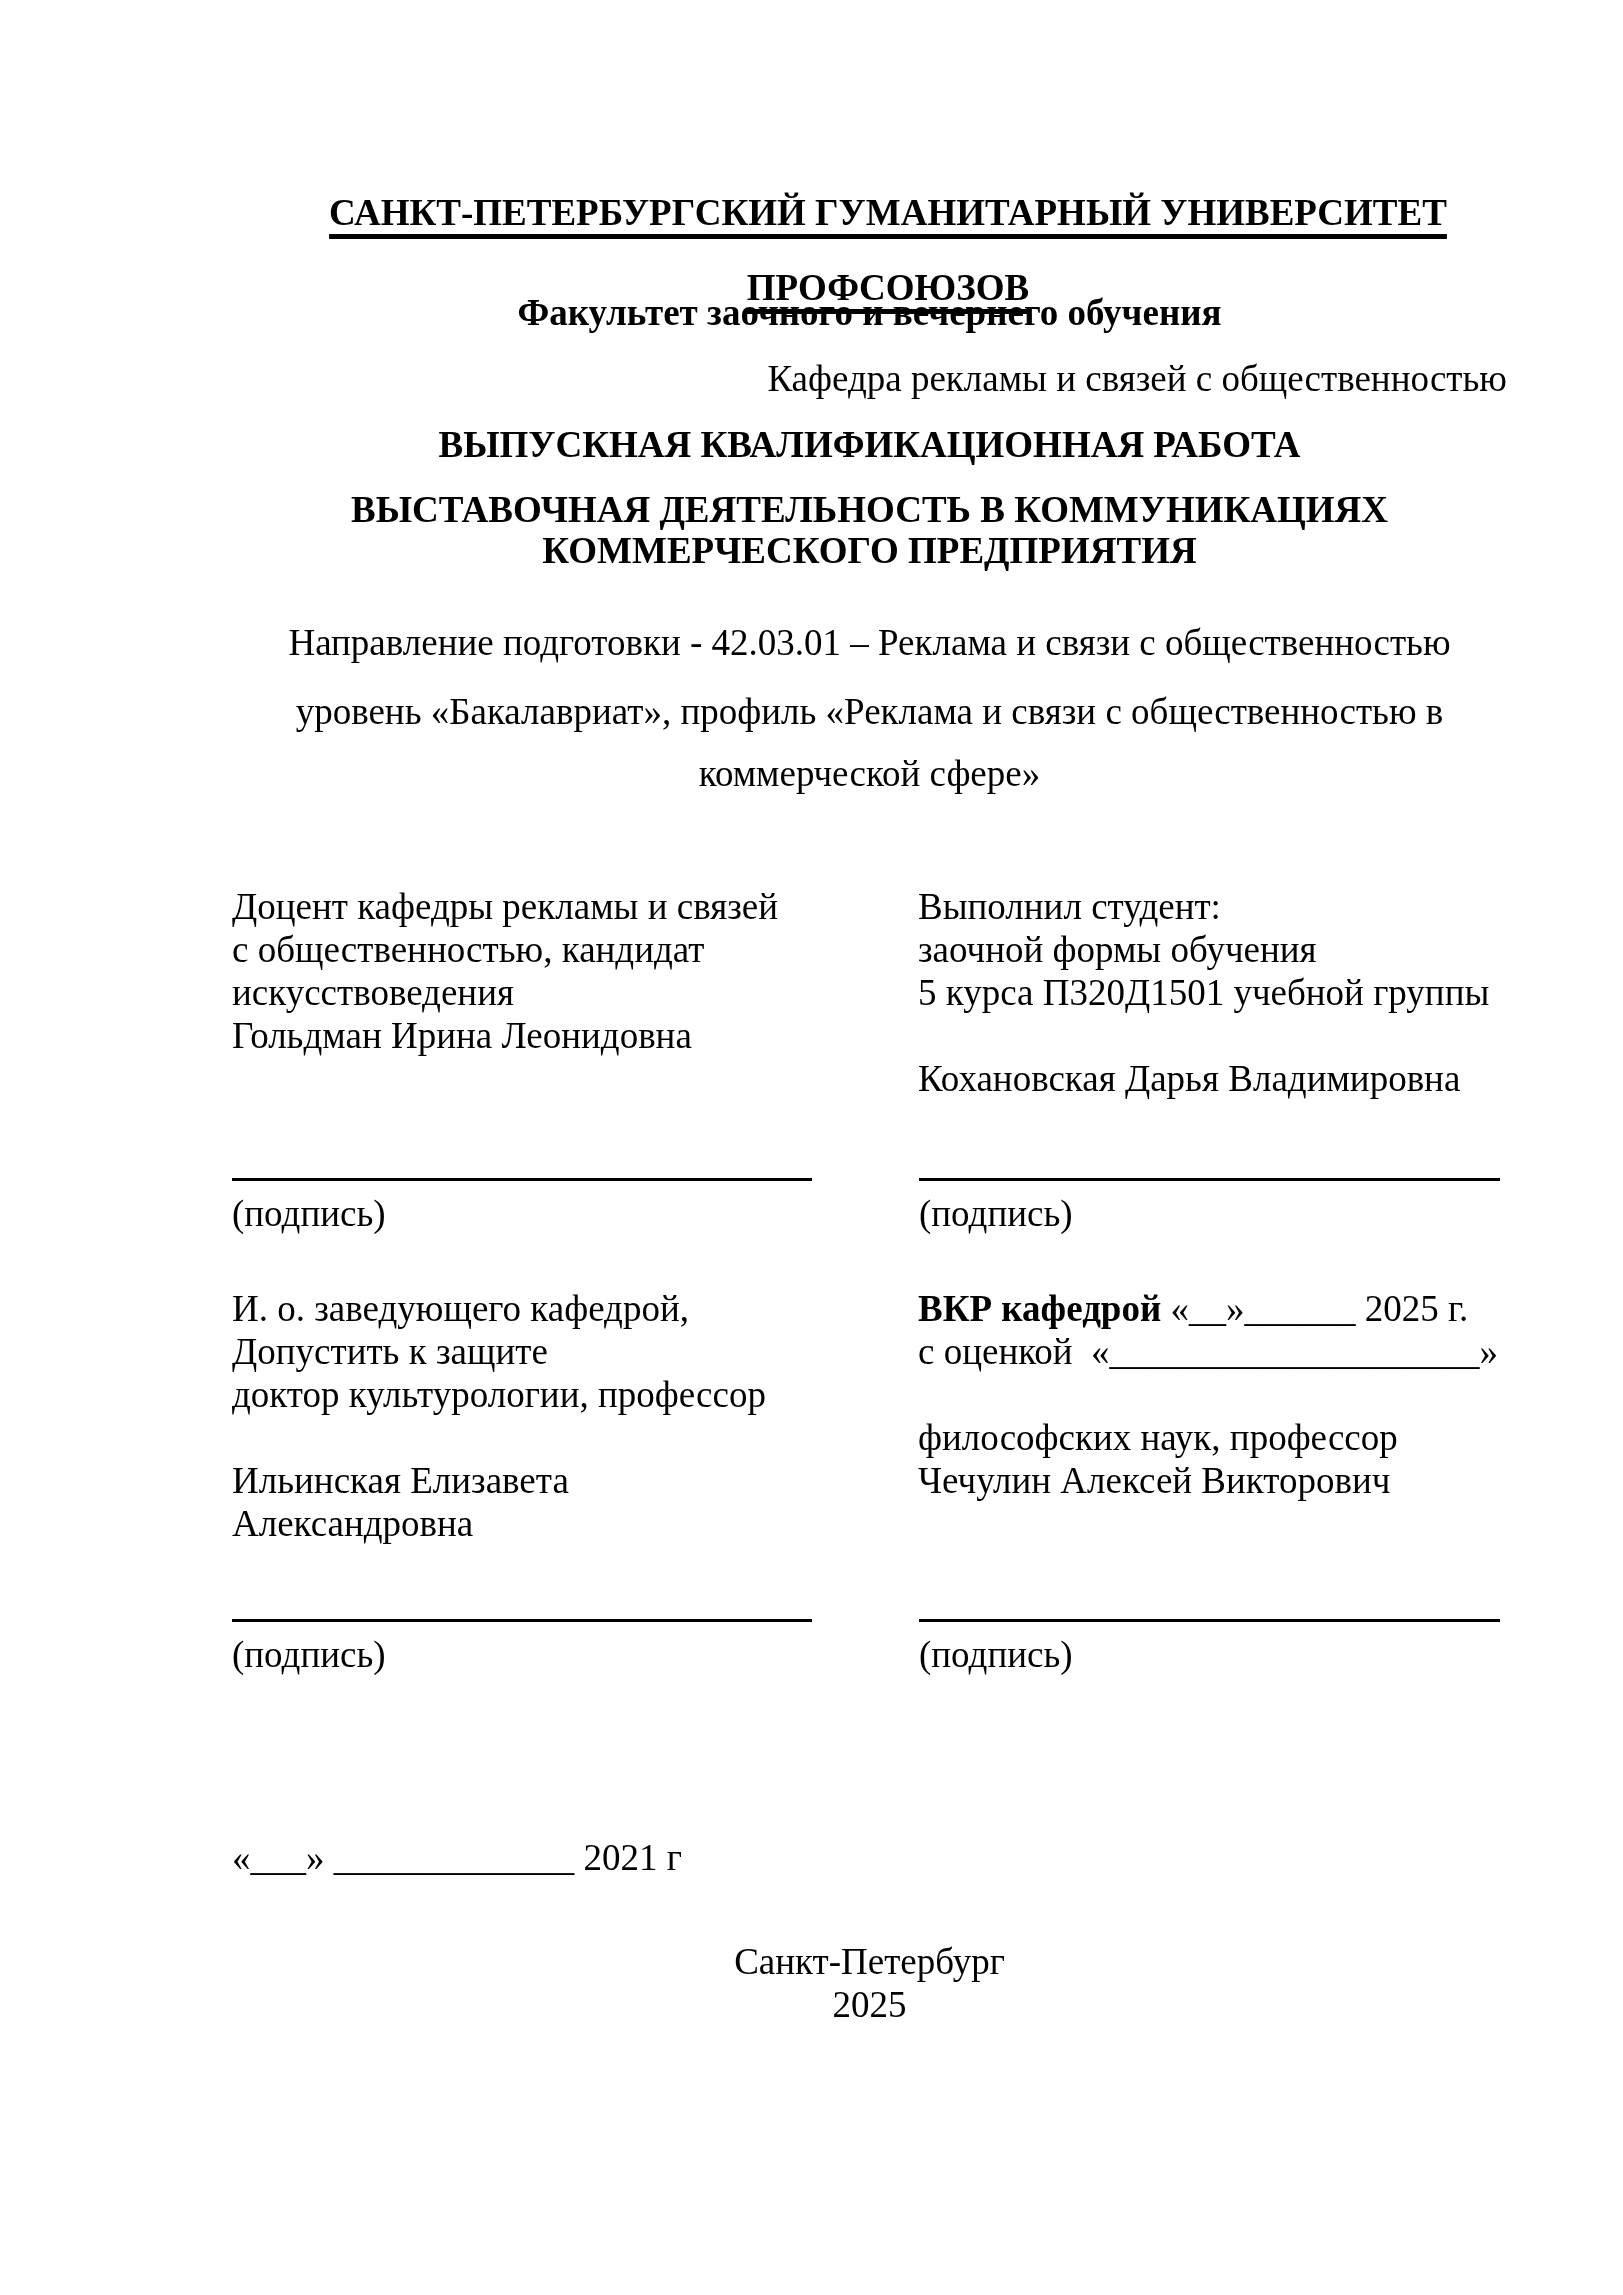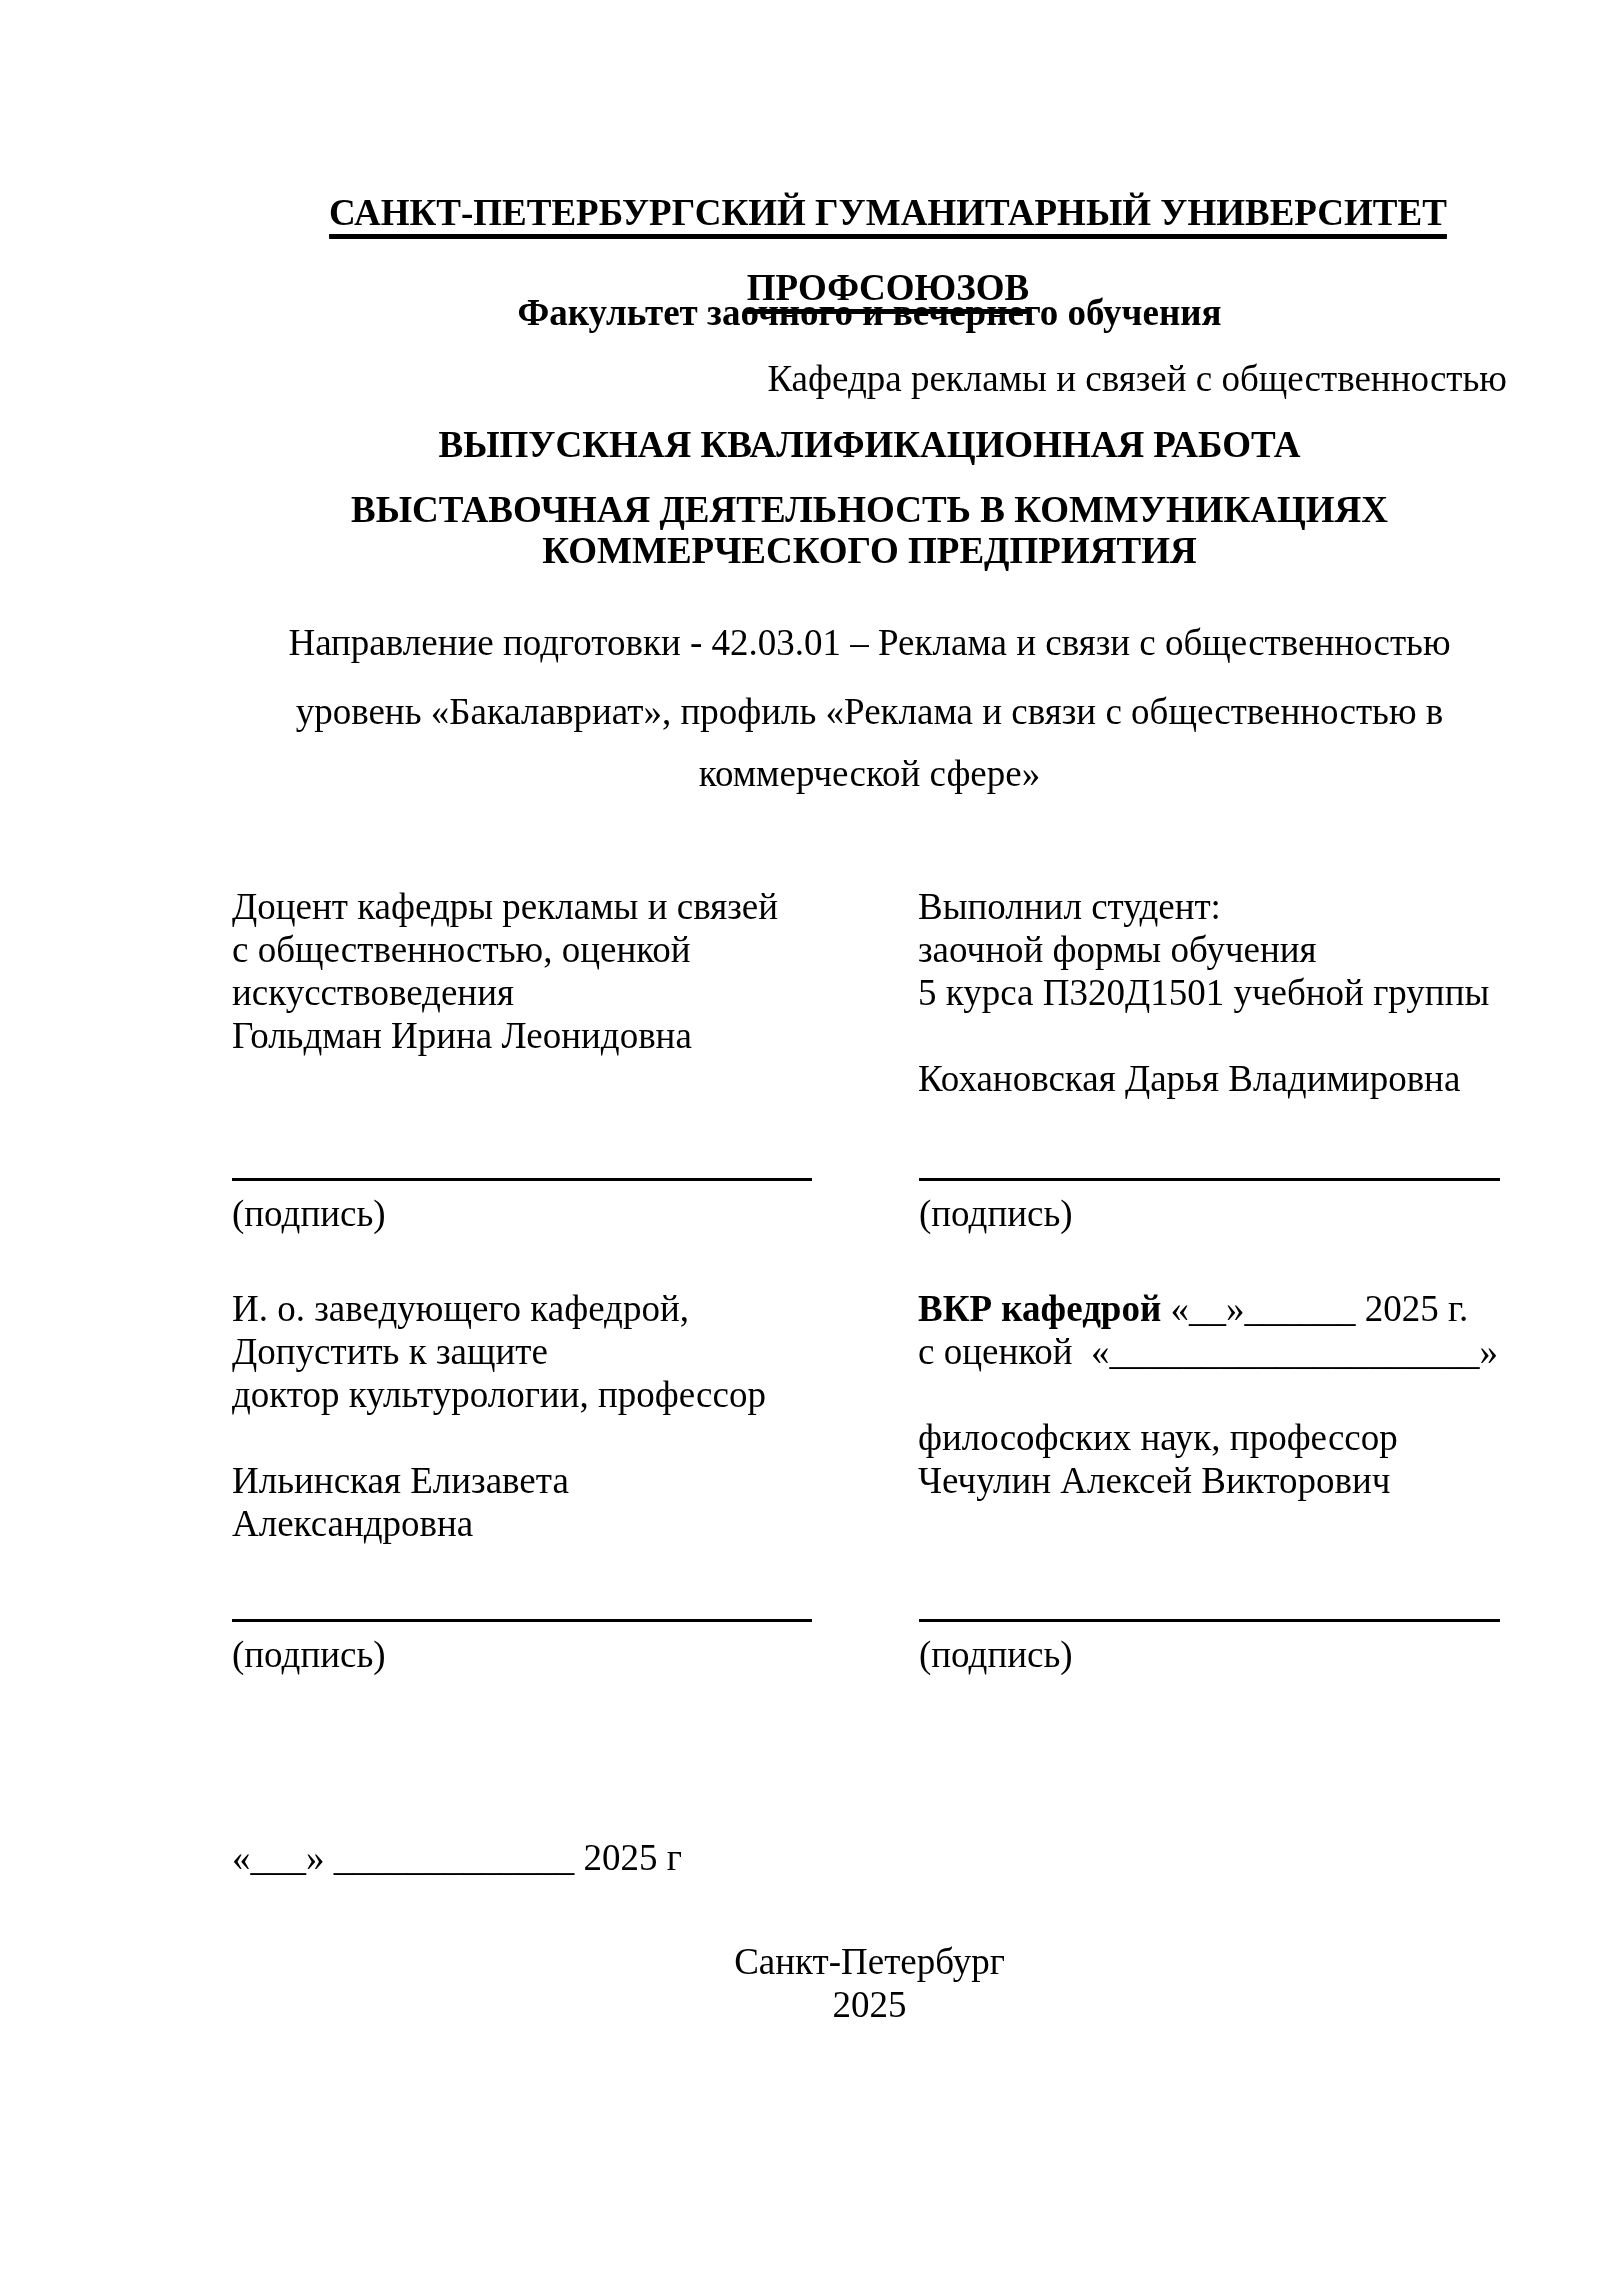--- a/index.html
+++ b/index.html
@@ -71,21 +71,21 @@
   <div class="line center bold" style="top:487px">ВЫСТАВОЧНАЯ ДЕЯТЕЛЬНОСТЬ В КОММУНИКАЦИЯХ</div>
   <div class="line center bold" style="top:528px">КОММЕРЧЕСКОГО ПРЕДПРИЯТИЯ</div>
 
   <div class="line center" style="top:620px">Направление подготовки - 42.03.01 – Реклама и связи с общественностью</div>
   <div class="line center" style="top:689px">уровень «Бакалавриат», профиль «Реклама и связи с общественностью в</div>
   <div class="line center" style="top:751px">коммерческой сфере»</div>
 
   <div class="cols" style="top:885px">
     <div class="col">
       <div class="row">Доцент кафедры рекламы и связей</div>
-      <div class="row">с общественностью, оценкой</div>
+      <div class="row">с общественностью, кандидат</div>
       <div class="row">искусствоведения</div>
       <div class="row">Гольдман Ирина Леонидовна</div>
     </div>
     <div class="col">
       <div class="row">Выполнил студент:</div>
       <div class="row">заочной формы обучения</div>
       <div class="row">5 курса П320Д1501 учебной группы</div>
       <div class="row"></div>
       <div class="row">Кохановская Дарья Владимировна</div>
     </div>
@@ -112,18 +112,18 @@
       <div class="row">философских наук, профессор</div>
       <div class="row">Чечулин Алексей Викторович</div>
     </div>
   </div>
 
   <div class="sigline" style="top:1619px; left:232px; width:580px"></div>
   <div class="sigline" style="top:1619px; left:919px; width:581px"></div>
   <div class="sigcaption" style="top:1633px; left:232px; width:580px">(подпись)</div>
   <div class="sigcaption" style="top:1633px; left:919px; width:581px">(подпись)</div>
 
-  <div class="line" style="top:1835px">«___» _____________ 2025 г</div>
+  <div class="line" style="top:1835px">«___» _____________ 2021 г</div>
   <div class="line center" style="top:1939px">Санкт-Петербург</div>
   <div class="line center" style="top:1982px">2025</div>
 
 </div>
 
 
 </body></html>

